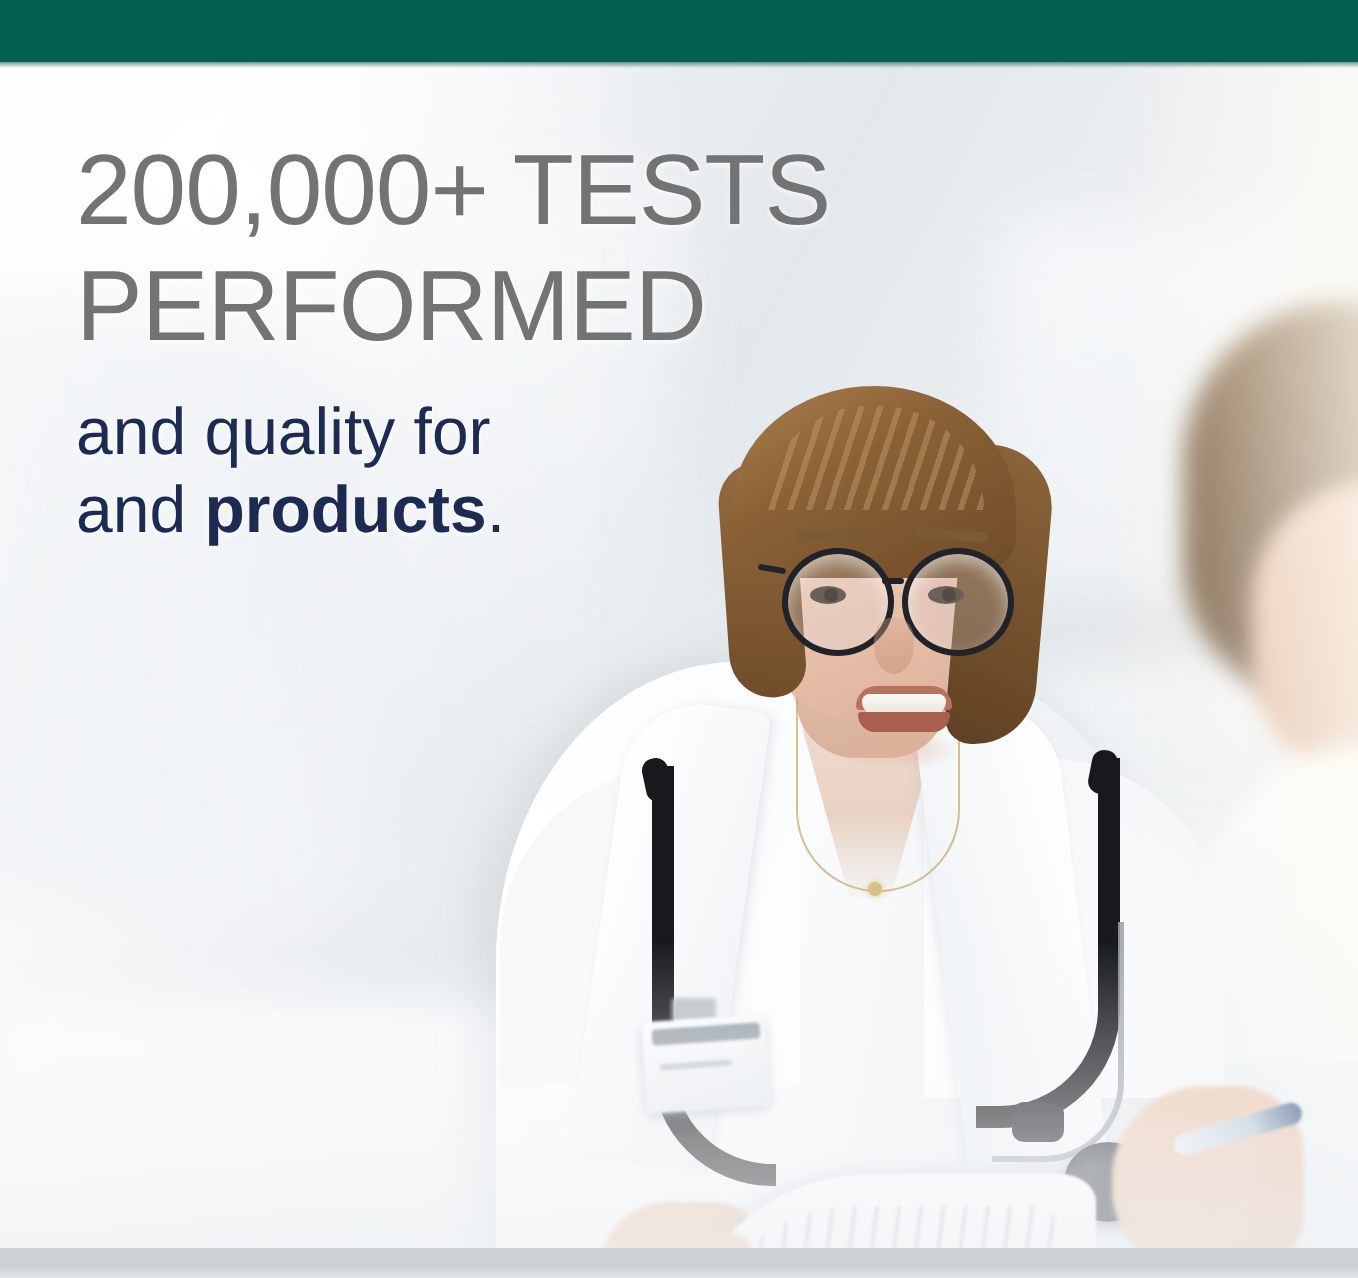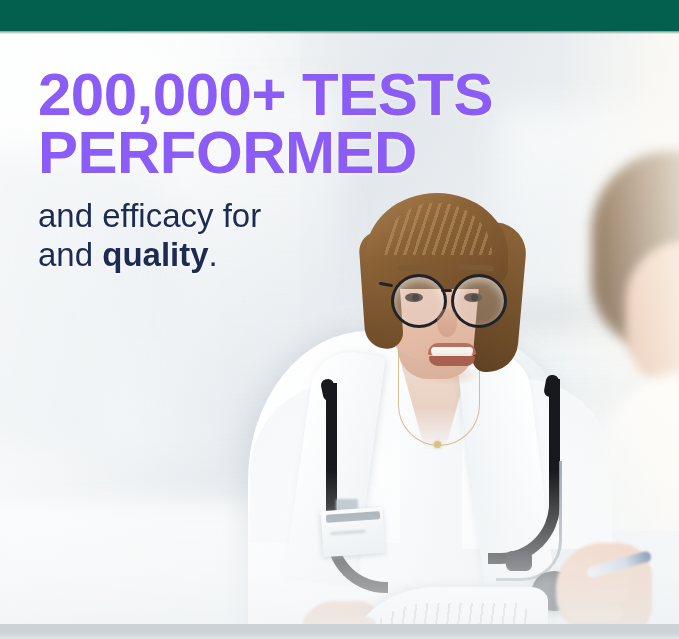--- a/index.html
+++ b/index.html
@@ -531,25 +531,25 @@
   
   .text-block {
     position: absolute;
     left: 38px; top: 66px;
     width: 420px;
     z-index: 25;
   }
   .headline {
     margin: 0;
     font-family: "Liberation Sans", sans-serif;
-    font-weight: bold;
-    font-size: 60px;
+    font-weight: normal;
+    font-size: 50px;
     line-height: 58px;
     letter-spacing: -0.5px;
-    color: #8b5cf6;
+    color: #737373;
     text-shadow: 0 1px 3px rgba(255,255,255,0.85);
   }
   .headline .hl-line { display: block; white-space: nowrap; }
 
   .subcopy {
     margin: 14px 0 0 0;
     font-family: "Liberation Sans", sans-serif;
     font-weight: normal;
     font-size: 33px;
     line-height: 39px;
@@ -658,18 +658,18 @@
   <div class="haze-right"></div>
   <div class="haze-bottom"></div>
   <div class="bottom-band"></div>
 
   <div class="text-block">
     <h1 class="headline">
       <span class="hl-line">200,000+ TESTS</span>
       <span class="hl-line">PERFORMED</span>
     </h1>
     <p class="subcopy">
-      <span class="sc-line">and efficacy for</span>
-      <span class="sc-line"><span>and </span><b>quality</b><span>.</span></span>
+      <span class="sc-line">and quality for</span>
+      <span class="sc-line"><span>and </span><b>products</b><span>.</span></span>
     </p>
   </div>
 
 </div>
 
 </body></html>

